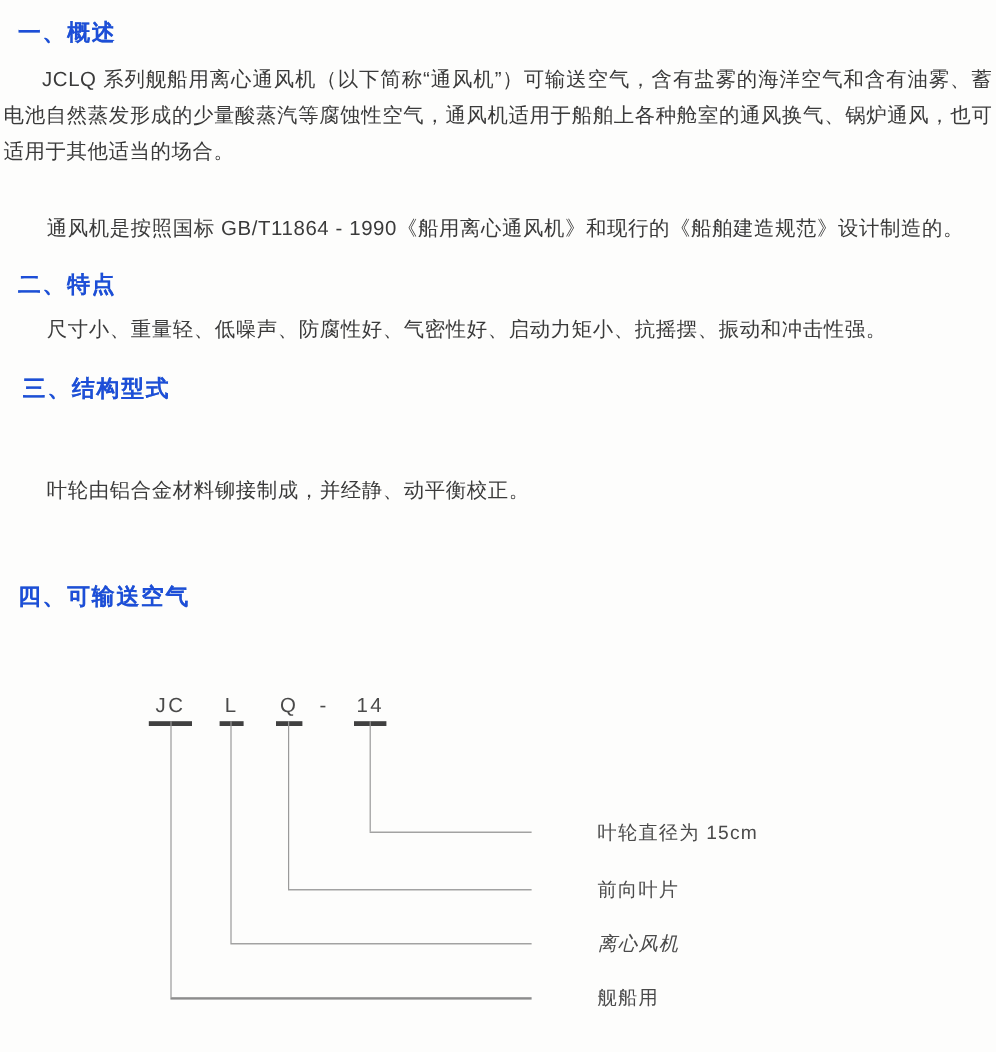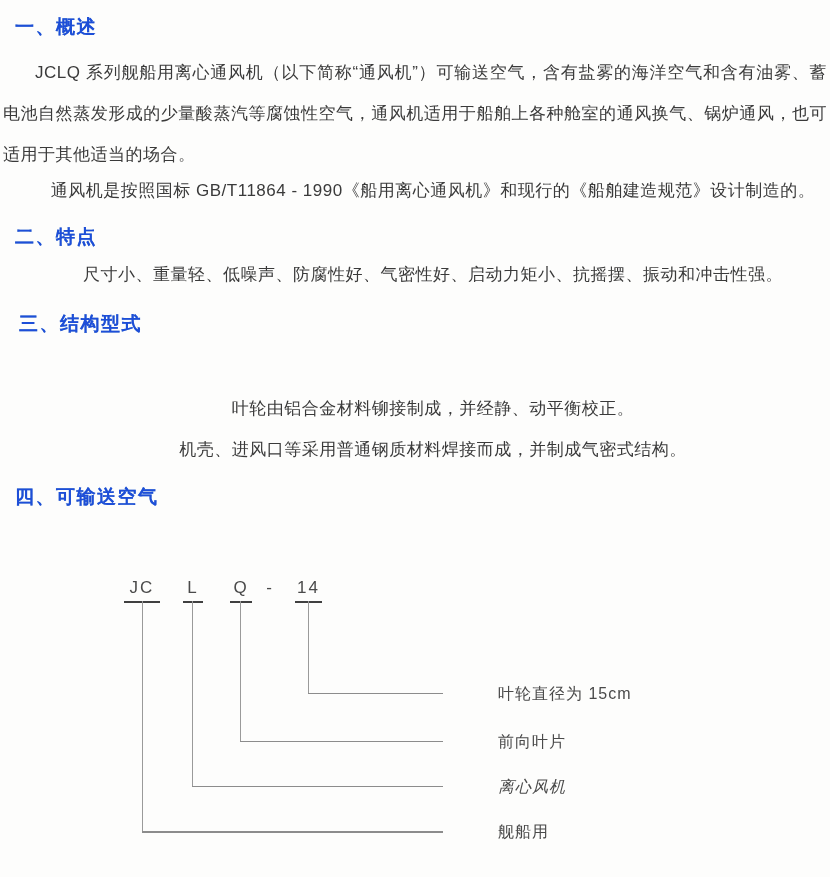--- a/index.html
+++ b/index.html
@@ -21,46 +21,45 @@
     font-weight: bold;
     color: #1d4ed8;
     letter-spacing: 1.5px;
     text-shadow: 0 0 0.5px rgba(30,99,174,0.6);
   }
   .body-text {
     position: absolute;
     font-size: 17px;
     color: #3a3a3a;
     letter-spacing: 0.5px;
-    text-align: center;
   }
   .para-wrap {
     left: 3px;
     width: 824px;
-    line-height: 41px;
+    line-height: 30px;
     text-indent: 32px;
     text-align: justify;
   }
   .para-line {
     left: 3px;
     width: 824px;
     text-indent: 36px;
     white-space: nowrap;
   }
   
   .code-part {
     position: absolute;
     top: 578px;
     font-size: 17px;
     color: #4a4a4a;
     text-align: center;
     letter-spacing: 2px;
   }
   .code-underlined {
-    border-bottom: 2px solid #404040;
+    border-bottom: 4px solid #404040;
     padding-bottom: 3px;
   }
   .vline {
     position: absolute;
     width: 1px;
     background: #9a9a9a;
   }
   .hline {
     position: absolute;
     height: 1px;
@@ -83,21 +82,20 @@
 
   <h2 class="section-heading" style="top:14px; left:15px;">一、概述</h2>
   <div class="body-text para-wrap" style="top:52px;">JCLQ 系列舰船用离心通风机（以下简称“通风机”）可输送空气，含有盐雾的海洋空气和含有油雾、蓄电池自然蒸发形成的少量酸蒸汽等腐蚀性空气，通风机适用于船舶上各种舱室的通风换气、锅炉通风，也可适用于其他适当的场合。</div>
   <div class="body-text para-line" style="top:179px;">通风机是按照国标 GB/T11864 - 1990《船用离心通风机》和现行的《船舶建造规范》设计制造的。</div>
 
   <h2 class="section-heading" style="top:224px; left:15px;text-align:right;">二、特点</h2>
   <div class="body-text para-line" style="top:263px;">尺寸小、重量轻、低噪声、防腐性好、气密性好、启动力矩小、抗摇摆、振动和冲击性强。</div>
 
   <h2 class="section-heading" style="top:311px; left:19px;">三、结构型式</h2>
   <div class="body-text para-line" style="top:397px;">叶轮由铝合金材料铆接制成，并经静、动平衡校正。</div>
-  <div class="body-text para-line" style="top:438px;">机壳、进风口等采用普通钢质材料焊接而成，并制成气密式结构。</div>
 
   <h2 class="section-heading" style="top:484px; left:15px;">四、可输送空气</h2>
 
   <div class="code-part code-underlined" style="left:124px; width:36px;">JC</div>
   <div class="code-part code-underlined" style="left:183px; width:20px;">L</div>
   <div class="code-part code-underlined" style="left:230px; width:22px;">Q</div>
   <div class="code-part" style="left:262px; width:16px;">-</div>
   <div class="code-part code-underlined" style="left:295px; width:27px;">14</div>
 
   <div class="vline" style="left:142px; top:601px; height:230px;"></div>

